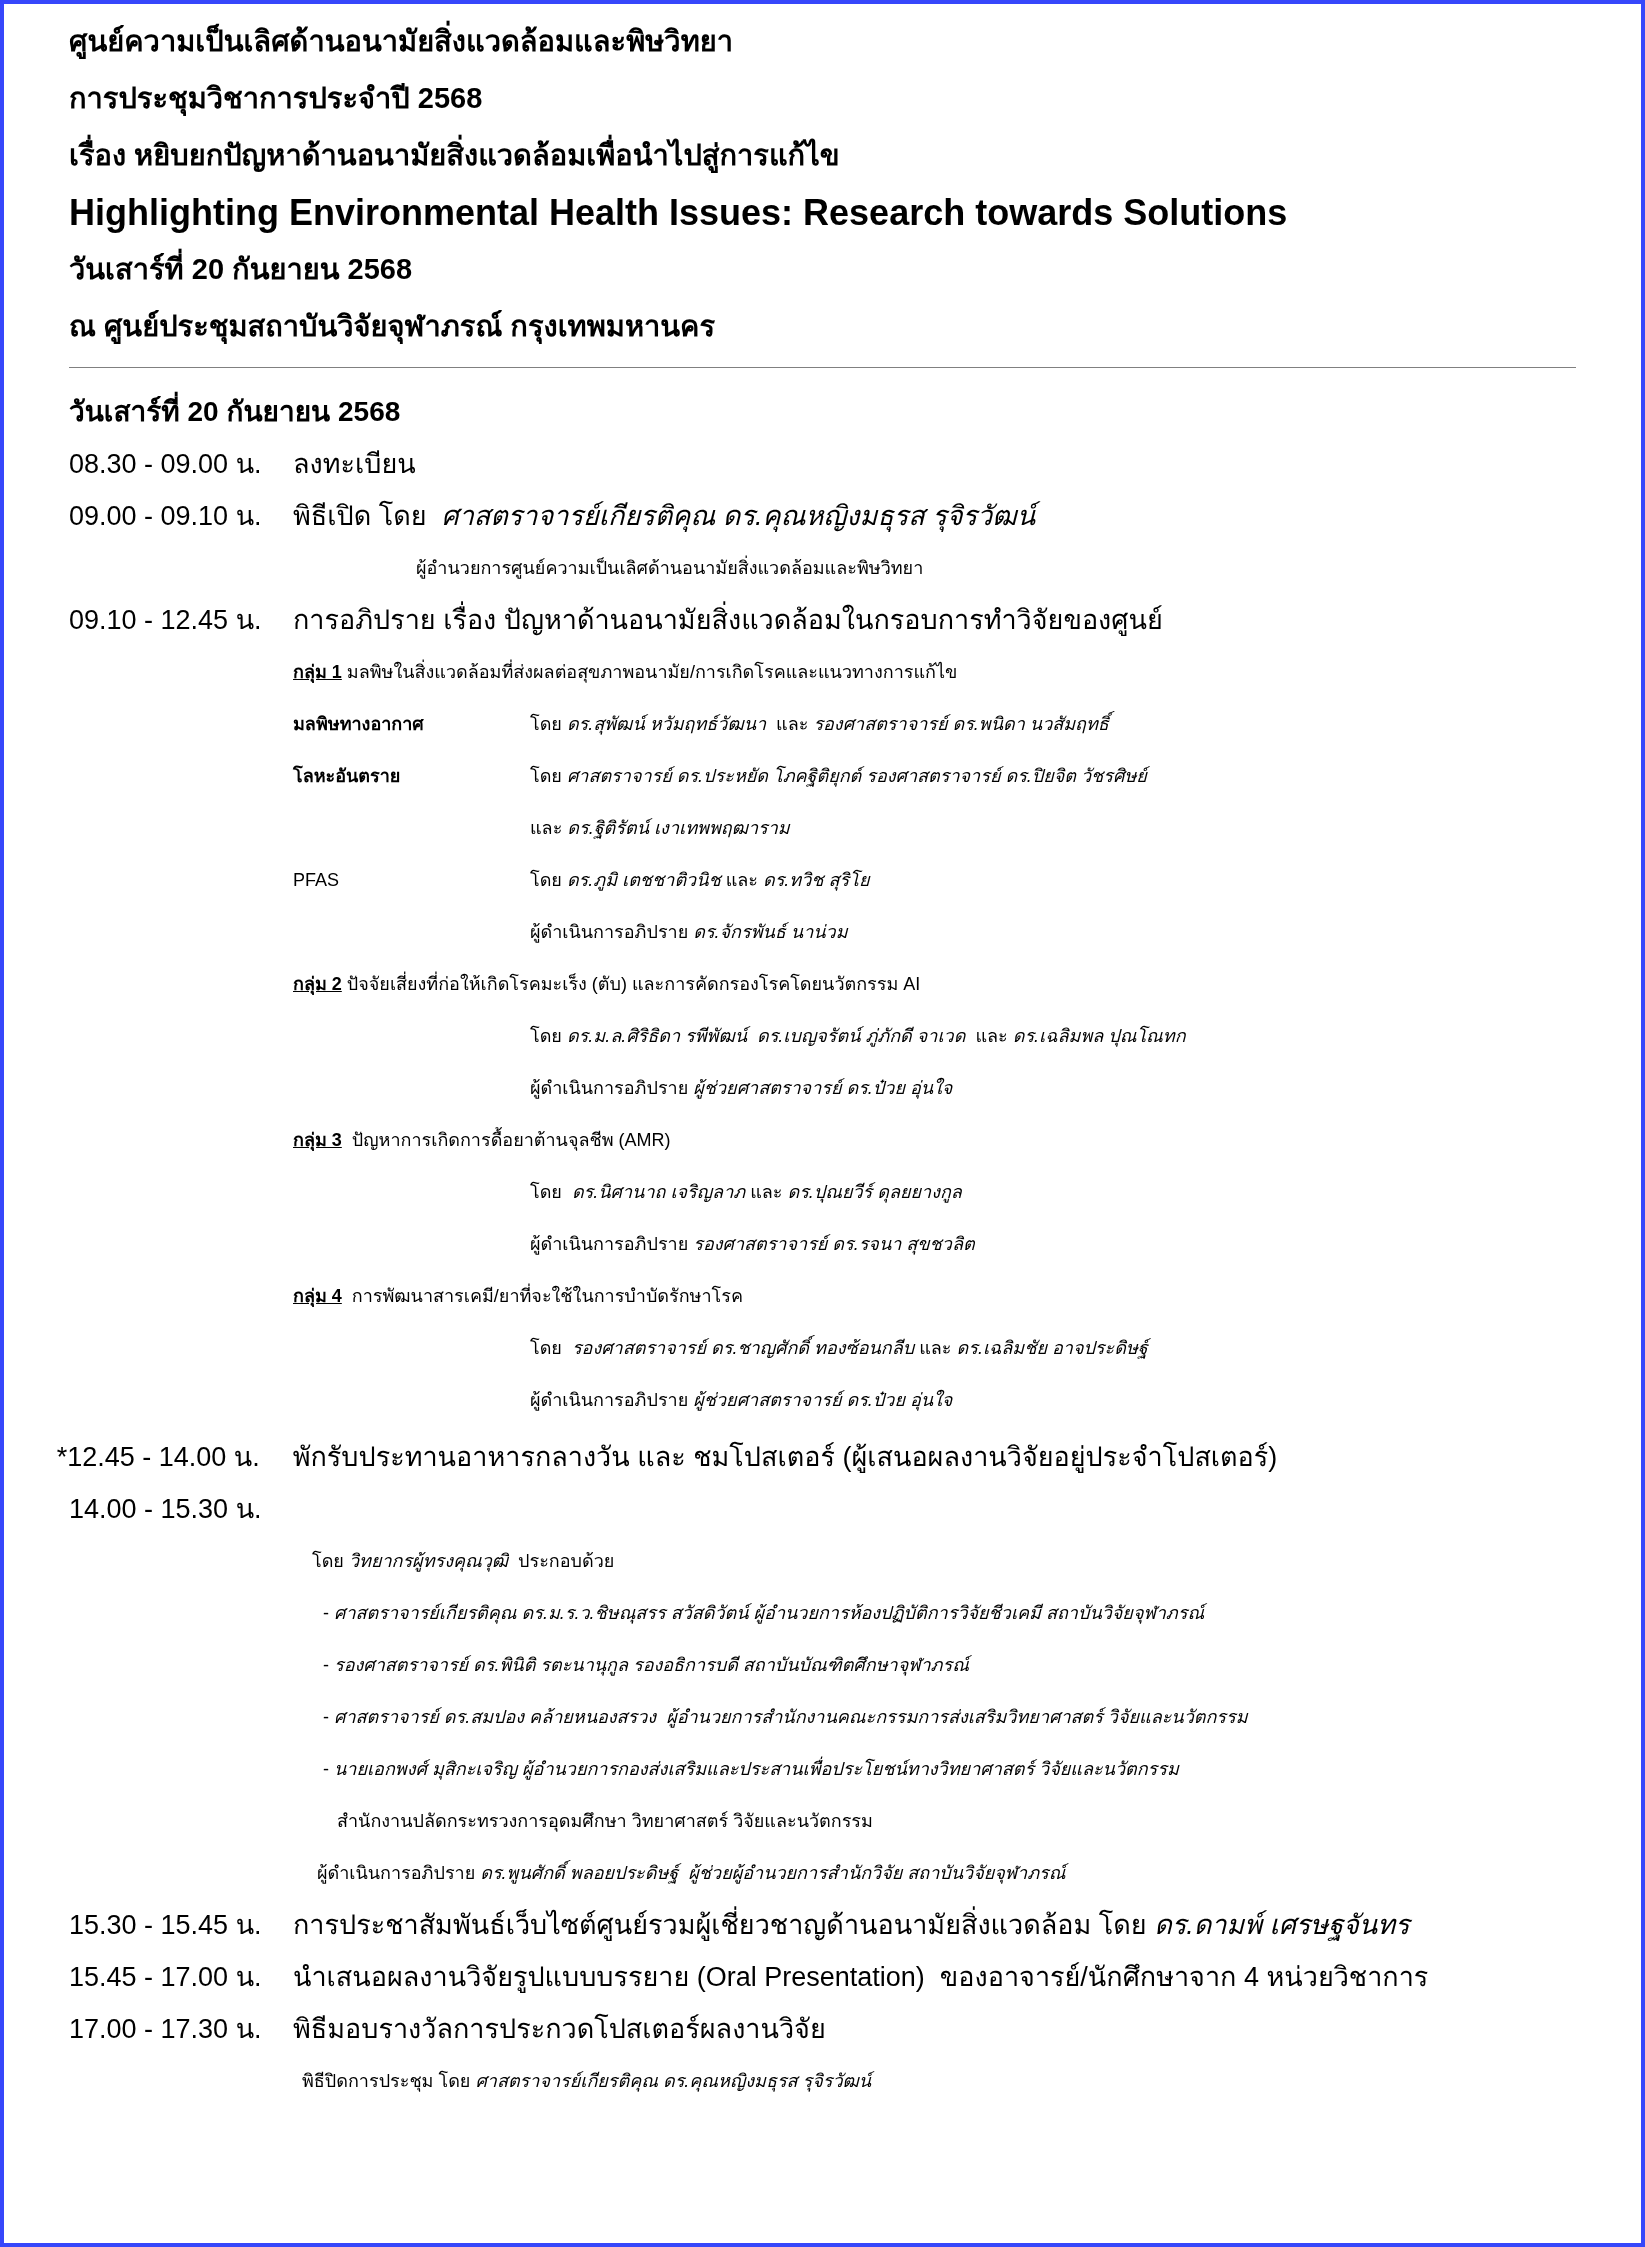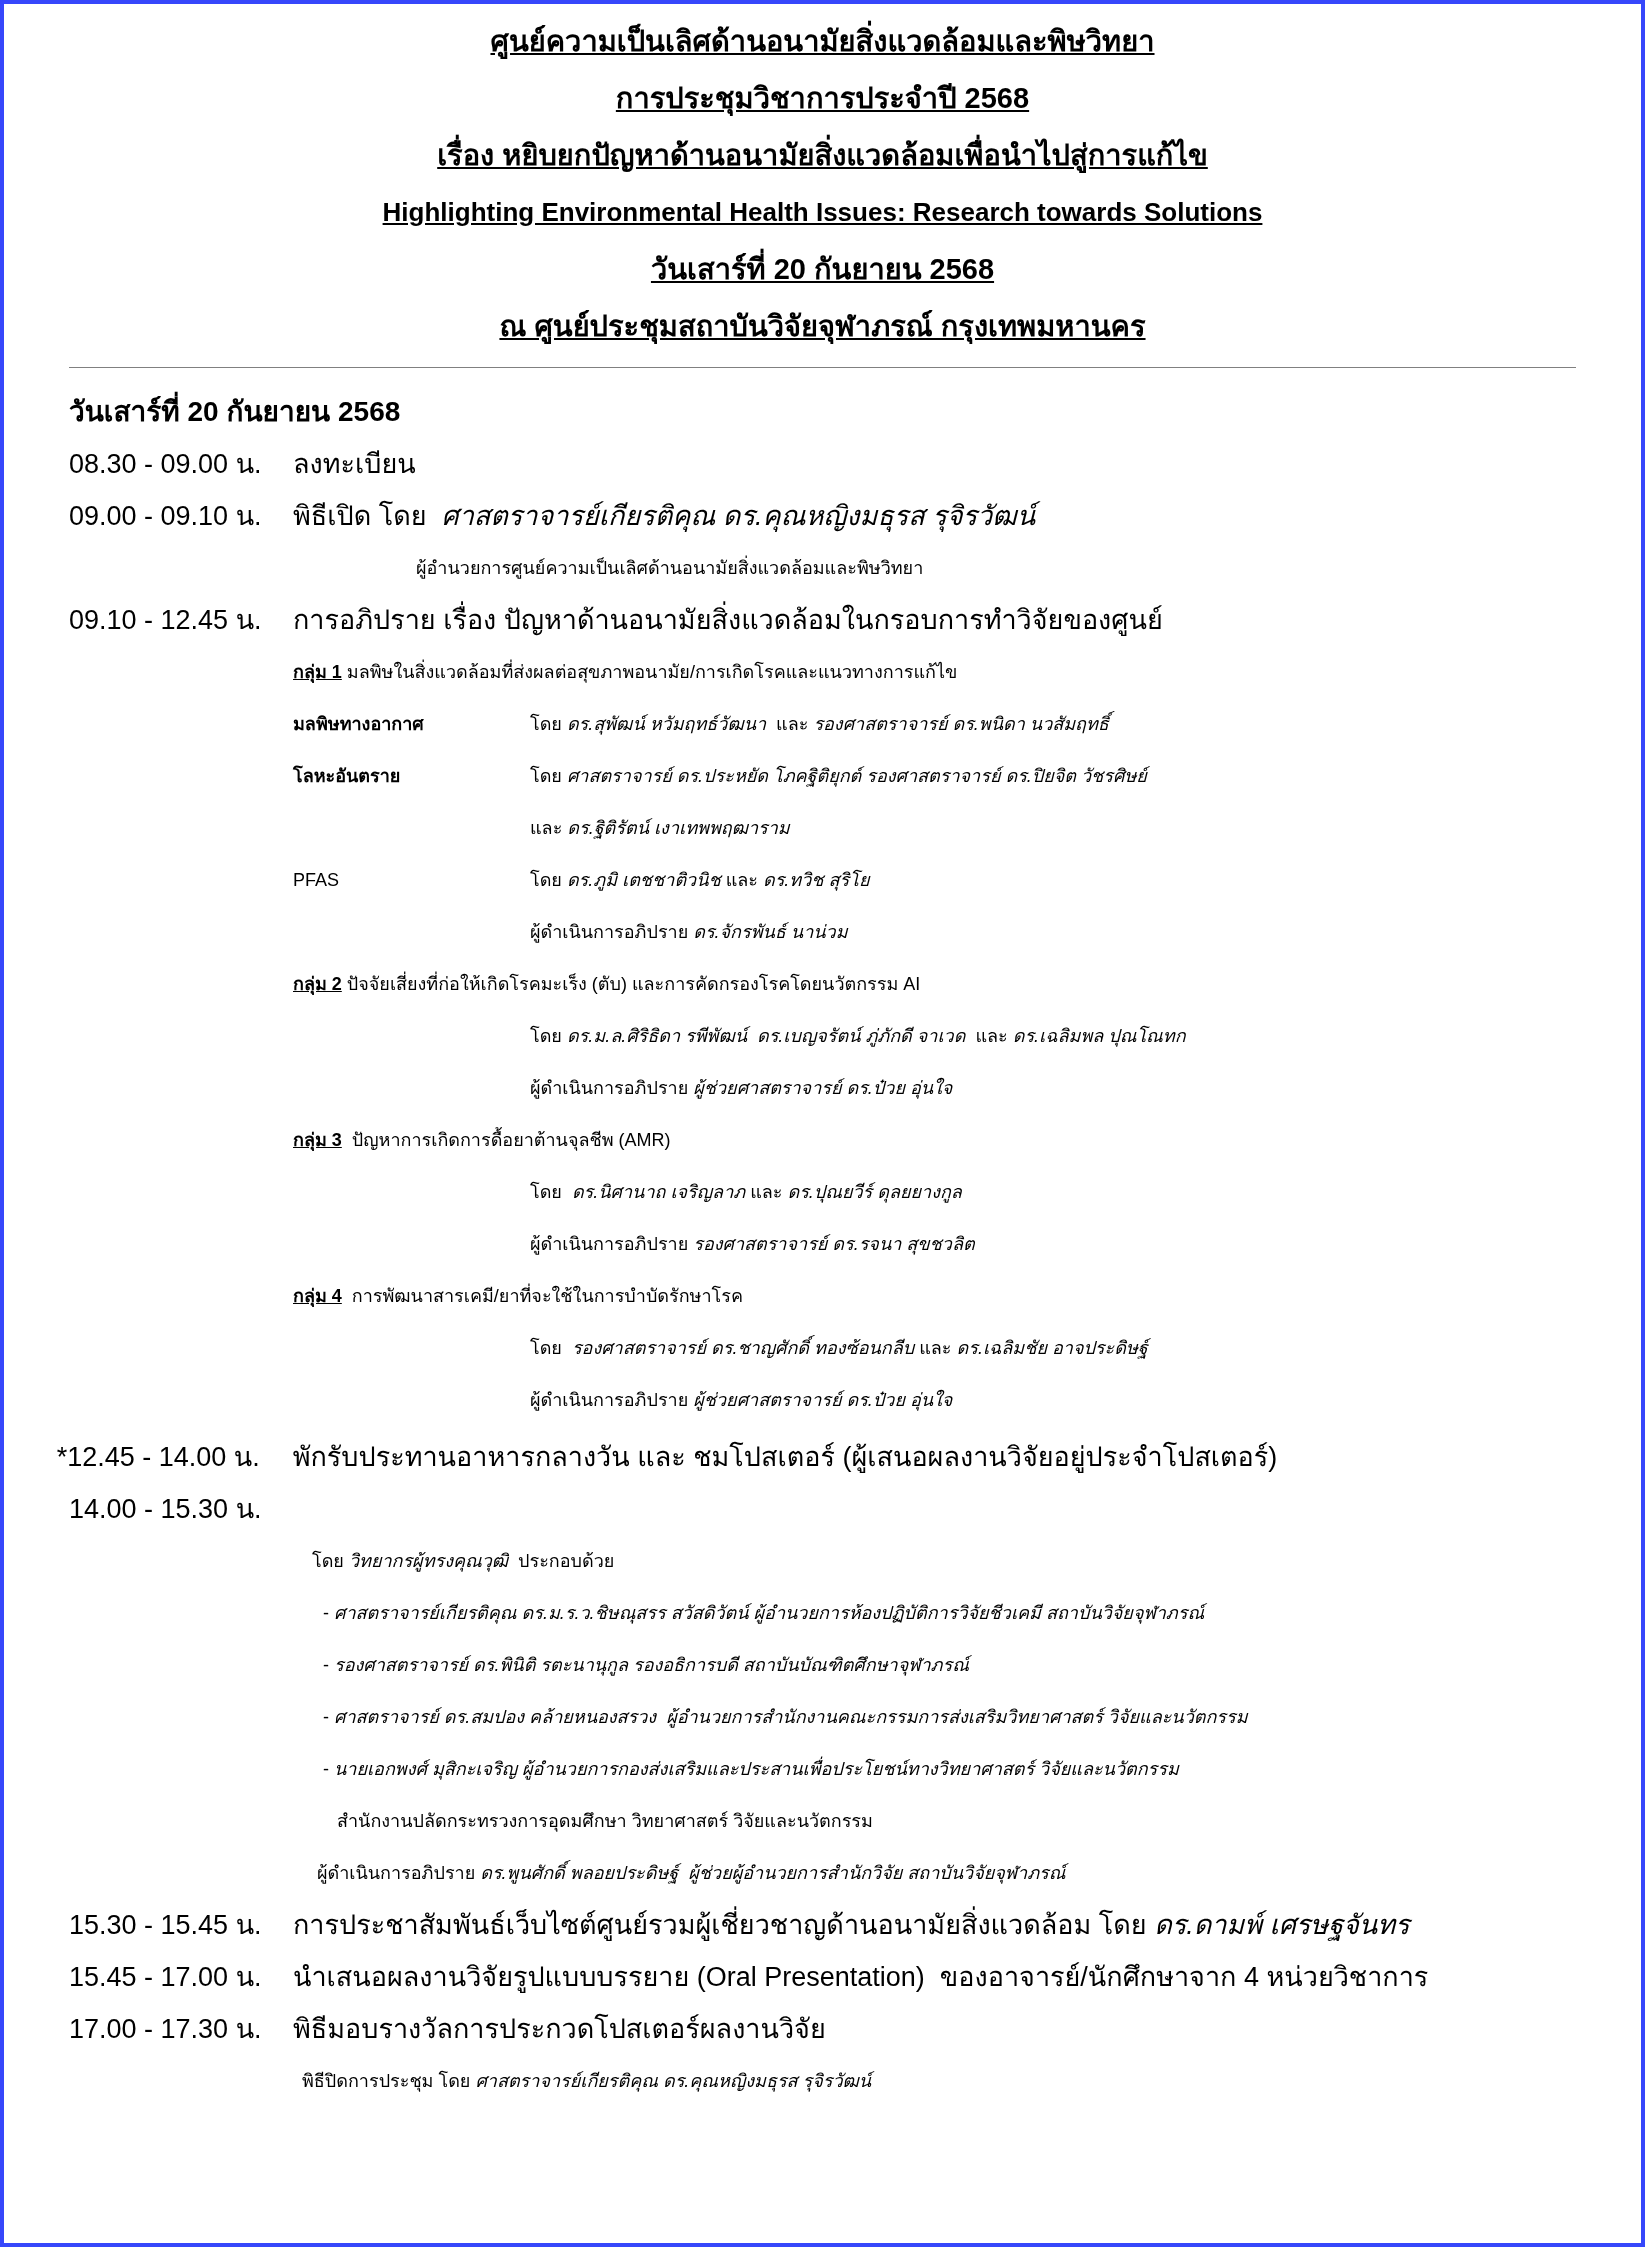--- a/index.html
+++ b/index.html
@@ -7,28 +7,27 @@
   .page{
     position:relative;
     width:1645px;height:2247px;
     box-sizing:border-box;
     border:4.4px solid #3647fb;
     background:#fff;
     padding:8.8px 65px 0 65px;
     overflow:hidden;
   }
   .hline{
-    text-align:center;
+    text-align:left;
     font-size:29px;
     font-weight:bold;
     line-height:57px;
     white-space:pre-wrap;
-    text-decoration:underline;
   }
-  .hline.en{font-size:26px;}
+  .hline.en{font-size:36px;}
   .divider{
     border:none;
     border-top:1.8px solid #808080;
     margin:12.3px 0 17.6px 0;
   }
   .date-heading{
     font-size:28px;
     font-weight:bold;
     line-height:52px;
     white-space:pre-wrap;

